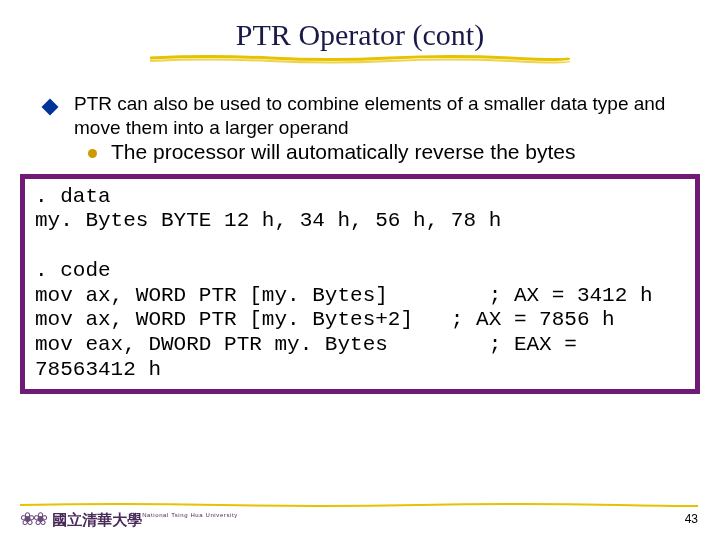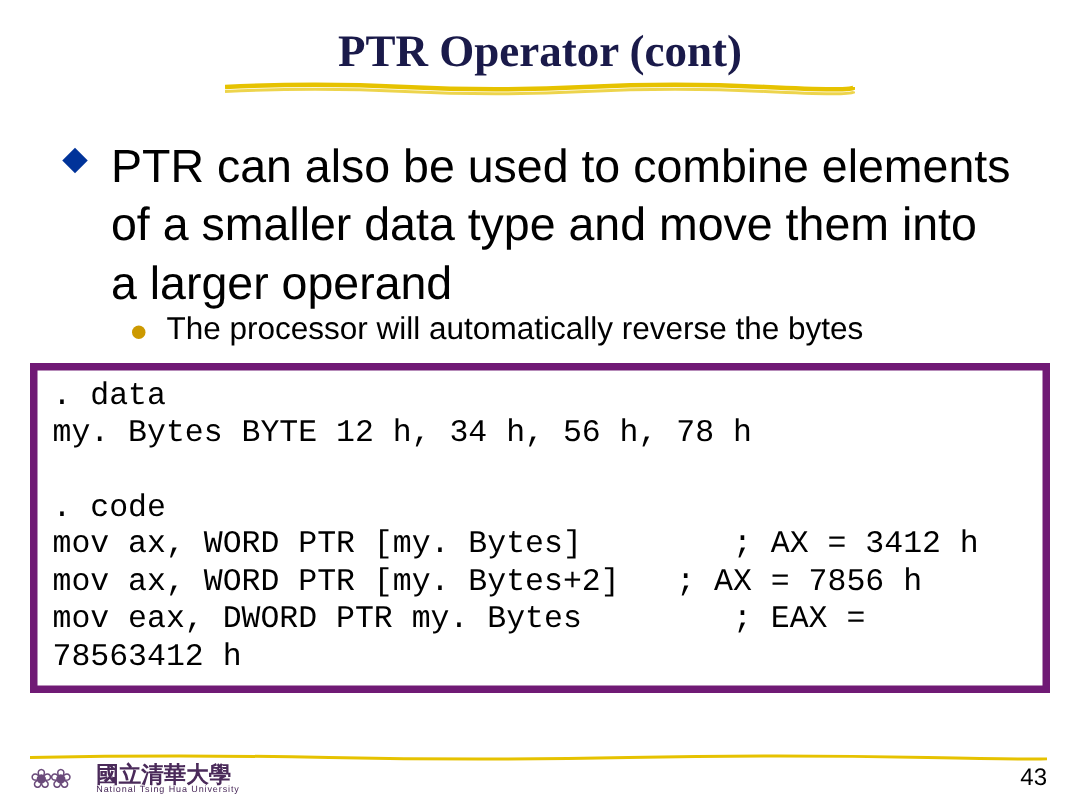--- a/index.html
+++ b/index.html
@@ -9,21 +9,21 @@
     background: #ffffff;
     font-family: Arial, Helvetica, sans-serif;
     position: relative;
     overflow: hidden;
   }
   .title {
     text-align: center;
     padding-top: 18px;
     font-family: "Comic Sans MS", "Comic Sans", cursive;
     font-size: 30px;
-    font-weight: bold;
+    font-weight: normal;
     color: #1a1a4a;
   }
   .title-underline {
     width: 420px;
     margin: 2px auto 0;
     position: relative;
   }
   .title-underline svg { display: block; }
   .body-content {
     padding: 14px 44px 0 44px;
@@ -35,21 +35,21 @@
   }
   .diamond-bullet {
     width: 12px; height: 12px;
     background: #003399;
     transform: rotate(45deg);
     margin-right: 18px;
     margin-top: 9px;
     flex-shrink: 0;
   }
   .level1-text {
-    font-size: 31px;
+    font-size: 19px;
     color: #000;
     line-height: 1.25;
   }
   .level2 {
     display: flex;
     align-items: flex-start;
     margin-left: 44px;
   }
   .dot-bullet {
     width: 9px; height: 9px;
@@ -97,37 +97,36 @@
     align-items: center;
     gap: 6px;
   }
   .logo-glyph {
     font-size: 18px;
     color: #6a4a7a;
     letter-spacing: -2px;
   }
   .logo-text {
     display: flex;
-    flex-direction: column;
+    flex-direction: row;
     line-height: 1;
-    margin-left: 12px;
   }
   .logo-cn {
     font-size: 15px;
     font-weight: bold;
     color: #4a2a5a;
     font-family: "Microsoft JhengHei", "PingFang TC", sans-serif;
   }
   .logo-en {
     font-size: 6px;
     letter-spacing: 0.6px;
     color: #4a2a5a;
   }
   .page-num {
-    font-size: 16px;
+    font-size: 12px;
     color: #000;
   }
 </style>
 </head>
 <body>
 
 <div class="title">PTR Operator (cont)</div>
 <div class="title-underline">
   <svg width="420" height="10" viewBox="0 0 420 10">
     <path d="M0 4 Q 60 1 120 4 T 240 4 T 360 4 T 420 4" stroke="#e6c200" stroke-width="3" fill="none"></path>

